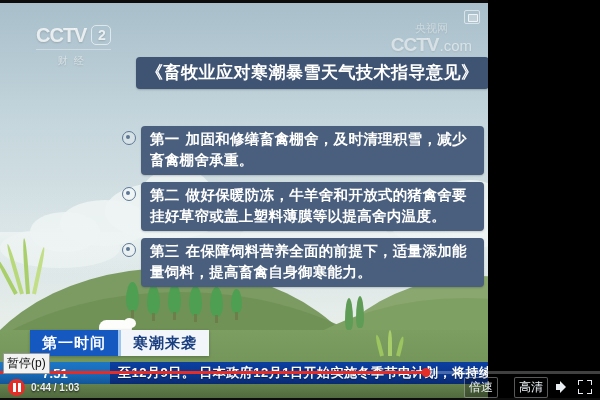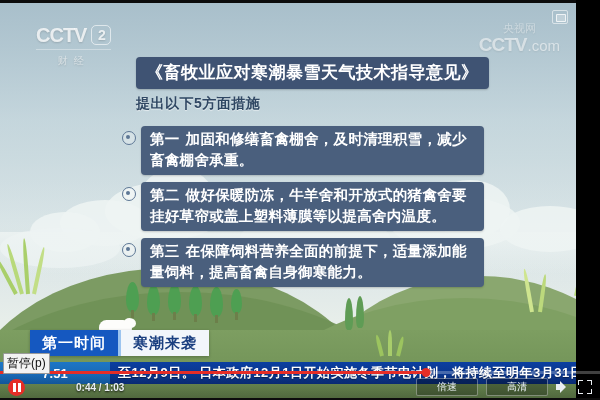--- a/index.html
+++ b/index.html
@@ -11,21 +11,21 @@
   #screen {
     position: relative;
     width: 600px; height: 400px;
     overflow: hidden;
     background: #000;
   }
 
   
   .video-frame {
     position: absolute; left: 0; top: 0;
-    width: 576px; height: 400px;
+    width: 488px; height: 400px;
     background: linear-gradient(#b9cbd4 0%, #c7d6dc 30%, #d6e2e5 55%, #dfe8e8 70%, #e7eeea 80%);
     overflow: hidden;
   }
 
   
   .sky-haze {
     position: absolute; left:0; top:0; width:600px; height:300px;
     background: linear-gradient(180deg, rgba(167,190,202,.95) 0%, rgba(195,214,221,.6) 40%, rgba(226,236,235,.25) 75%, rgba(230,238,232,0) 100%);
   }
 
@@ -138,21 +138,21 @@
     width: 16px; height: 14px; border: 1.5px solid rgba(255,255,255,.55);
     border-radius: 2px;
   }
   .pip-icon::after {
     content:""; position:absolute; right: 1px; bottom: 1px;
     width: 8px; height: 6px; border: 1.5px solid rgba(255,255,255,.75);
     border-radius: 1px; background: rgba(255,255,255,.25);
   }
 
   
-  .title-wrap { position: absolute; left: 136px; top: 57px; width: 330px; text-align:left; }
+  .title-wrap { position: absolute; left: 136px; top: 57px; width: 330px; text-align:center; }
   .title-main {
     display: inline-block;
     background: #3f5373;
     color: #fff;
     font-size: 17px; font-weight: bold;
     padding: 4px 10px 5px;
     border-radius: 4px;
     letter-spacing: .5px;
     white-space: nowrap;
     box-shadow: 0 1px 2px rgba(0,0,0,.2);
@@ -240,43 +240,44 @@
     height: 100%; background: #e52d27; width: 71%;
   }
   .player-progress .played::after {
     content:""; position:absolute; left: 71%; top: -3px;
     width: 9px; height: 9px; background:#e52d27; border-radius:50%;
     transform: translateX(-50%);
   }
   .player-bar {
     position: absolute; left: 0; top: 374px; width: 600px; height: 26px;
     background: linear-gradient(180deg, rgba(0,0,0,.0), rgba(0,0,0,.28));
-    display: flex; align-items: center; padding: 0 8px; gap: 45px;
+    display: flex; align-items: center; padding: 0 8px;
   }
   .play-btn {
     width: 17px; height: 17px; border-radius: 50%;
     background: #e52d27; position: relative; flex: 0 0 auto;
     margin-right: 6px;
   }
   .play-btn::before, .play-btn::after {
     content:""; position:absolute; top: 4px; width: 3px; height: 9px; background:#fff;
   }
   .play-btn::before { left: 5px; }
   .play-btn::after  { left: 10px; }
   .time-text {
     color: #e9eef2; font-size: 10px; font-weight: bold;
     text-shadow: 0 1px 2px rgba(0,0,0,.8);
   }
   .player-right {
     margin-left: auto; display:flex; align-items:center; gap: 8px;
   }
   .chip {
-    color:#eaf0f4; font-size: 10px; padding: 1px 20px;
+    color:#eaf0f4; font-size: 12px; padding: 1px 4px;
     border: 1px solid rgba(255,255,255,.35); border-radius: 2px;
     background: rgba(0,0,0,.25);
+    margin-left: 8px;
   }
   .vol-icon, .fs-icon { width: 14px; height: 14px; position: relative; }
   .vol-icon::before {
     content:""; position:absolute; left:0; top:4px; width:5px; height:6px; background:#e9eef2;
   }
   .vol-icon::after {
     content:""; position:absolute; left:4px; top:1px;
     border-left: 6px solid #e9eef2; border-top: 6px solid transparent;
     border-bottom: 6px solid transparent;
   }
@@ -393,21 +394,20 @@
     <div class="pip-icon"></div>
 
     <div class="watermark">
       <span class="cn">央视网</span>
       <span>CCTV</span>
       <span class="dotcom">.com</span>
     </div>
 
     <div class="title-wrap">
       <div class="title-main">《畜牧业应对寒潮暴雪天气技术指导意见》</div>
-      <div class="title-sub">提出以下5方面措施</div>
     </div>
 
     <div class="bullets">
 
       <div class="bullet-row">
         <div class="bullet-icon"></div>
         <div class="bullet-box">
           <span class="lead">第一</span><span>加固和修缮畜禽棚舍，及时清理积雪，减少畜禽棚舍承重。</span>
         </div>
       </div>

